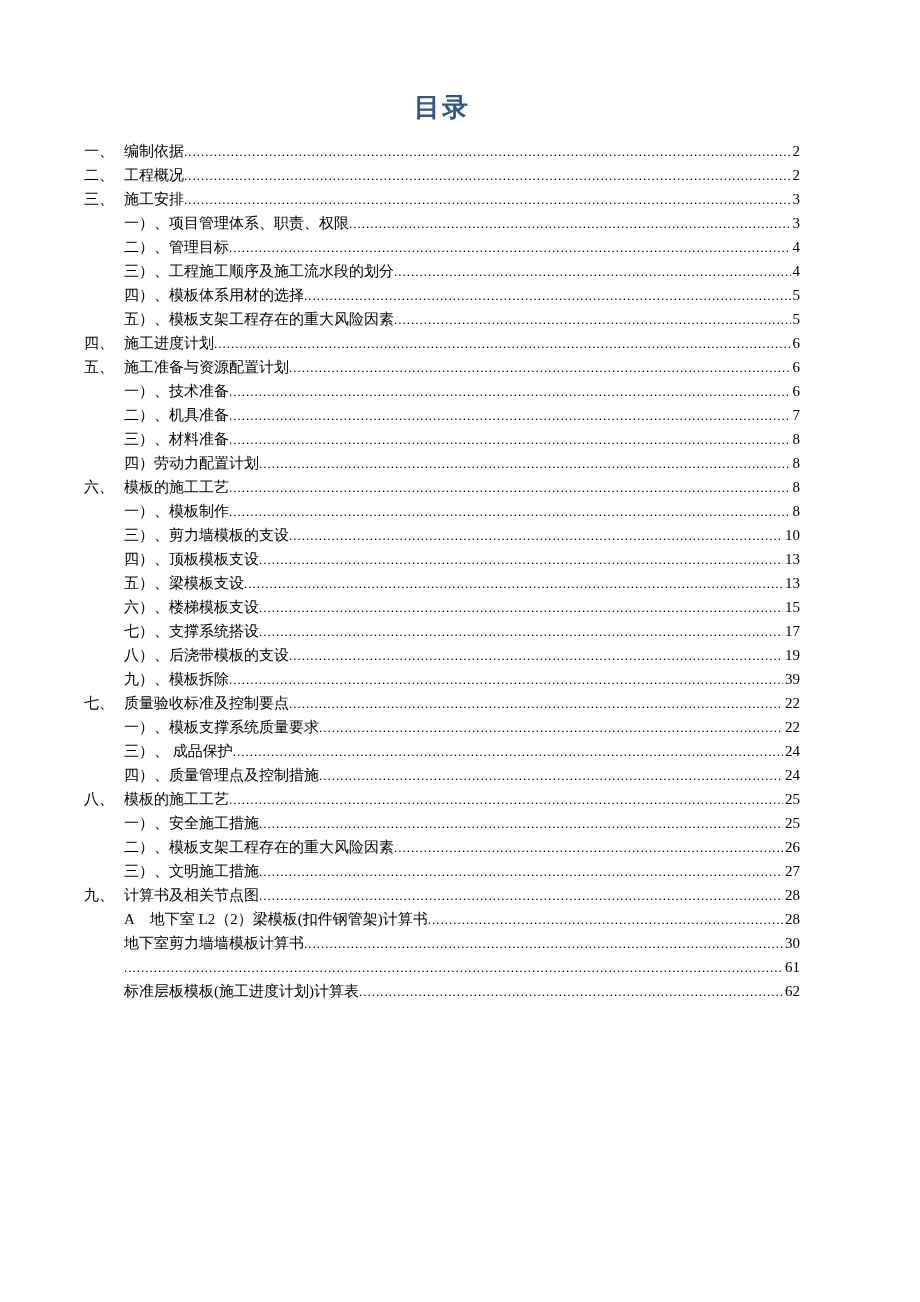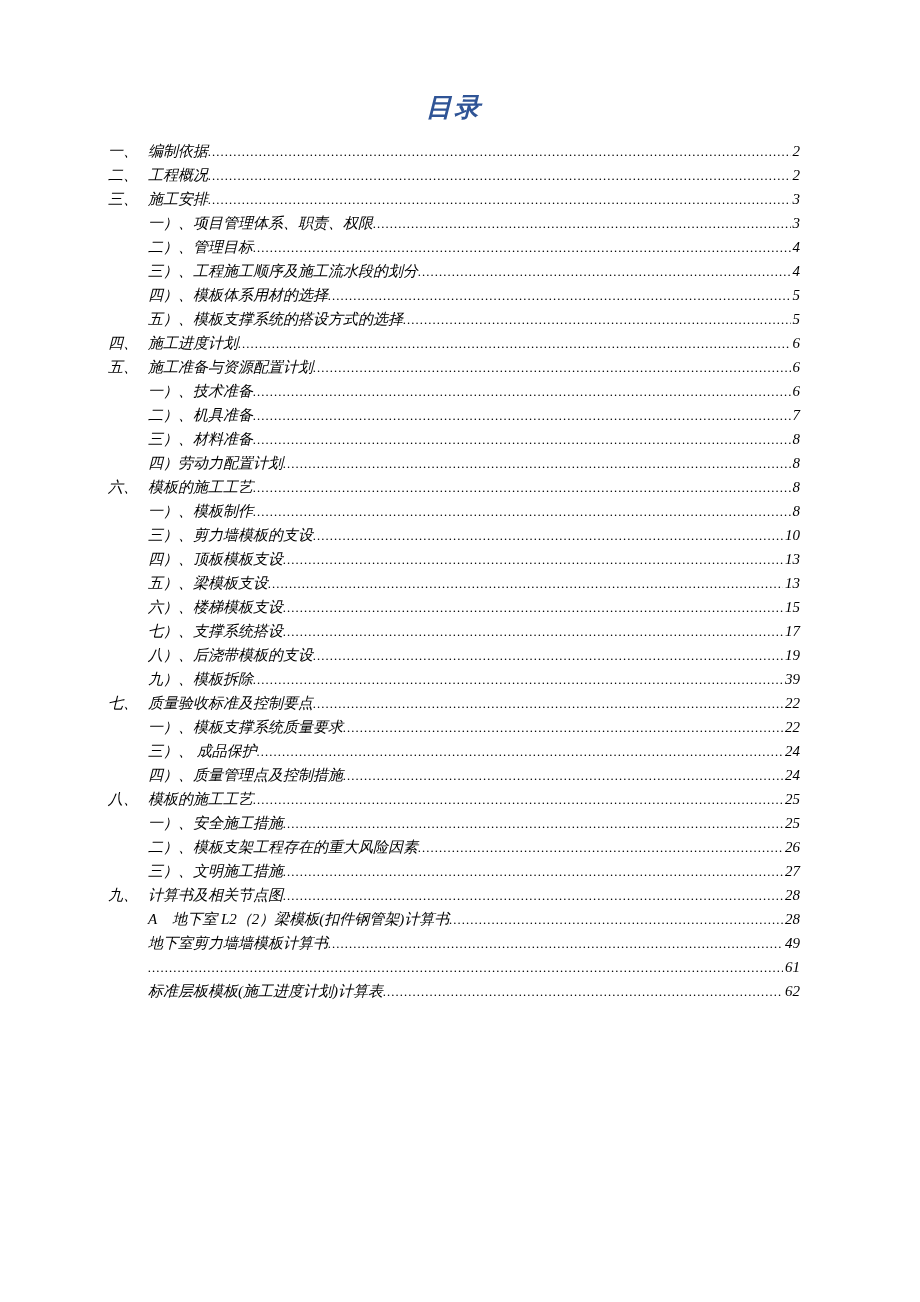--- a/index.html
+++ b/index.html
@@ -7,23 +7,22 @@
     padding: 0;
     background: #fff;
     font-family: "SimSun", "宋体", serif;
     color: #000;
     font-size: 15px;
   }
   .page {
     width: 920px;
     height: 1302px;
     box-sizing: border-box;
-    padding: 80px 120px 0 108px;
+    padding: 80px 120px 0 84px;
     position: relative;
-    font-style: italic;
   }
   .title {
     text-align: center;
     color: #2f5496;
     font-family: "SimHei", "黑体", "SimSun", sans-serif;
     font-size: 26px;
     font-weight: bold;
     margin: 10px 0 14px 0;
     letter-spacing: 2px;
   }
@@ -108,21 +107,21 @@
         <span class="pg">4</span>
       </div>
       <div class="toc-row">
         <span class="lvl2-indent"></span>
         <span class="lvl2-text">四）、模板体系用材的选择</span>
         <span class="leader"></span>
         <span class="pg">5</span>
       </div>
       <div class="toc-row">
         <span class="lvl2-indent"></span>
-        <span class="lvl2-text">五）、模板支撑系统的搭设方式的选择</span>
+        <span class="lvl2-text">五）、模板支架工程存在的重大风险因素</span>
         <span class="leader"></span>
         <span class="pg">5</span>
       </div>
       <div class="toc-row">
         <span class="lvl1-num">四、</span>
         <span class="lvl1-text">施工进度计划</span>
         <span class="leader"></span>
         <span class="pg">6</span>
       </div>
       <div class="toc-row">
@@ -266,21 +265,21 @@
       <div class="toc-row">
         <span class="lvl2-indent"></span>
         <span class="lvl2-text">A 地下室 L2（2）梁模板(扣件钢管架)计算书</span>
         <span class="leader"></span>
         <span class="pg">28</span>
       </div>
       <div class="toc-row">
         <span class="lvl2-indent"></span>
         <span class="lvl2-text">地下室剪力墙墙模板计算书</span>
         <span class="leader"></span>
-        <span class="pg">49</span>
+        <span class="pg">30</span>
       </div>
       <div class="toc-row">
         <span class="lvl2-indent"></span>
         <span class="leader"></span>
         <span class="pg">61</span>
       </div>
       <div class="toc-row">
         <span class="lvl2-indent"></span>
         <span class="lvl2-text">标准层板模板(施工进度计划)计算表</span>
         <span class="leader"></span>

